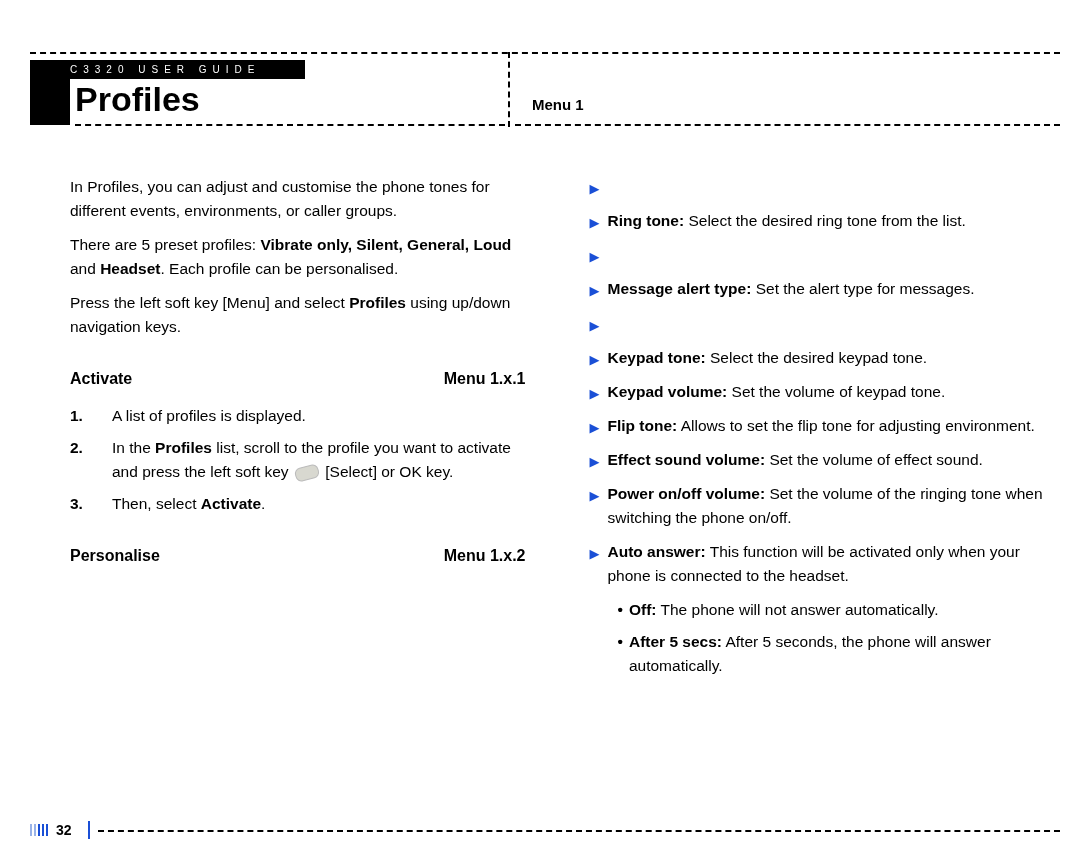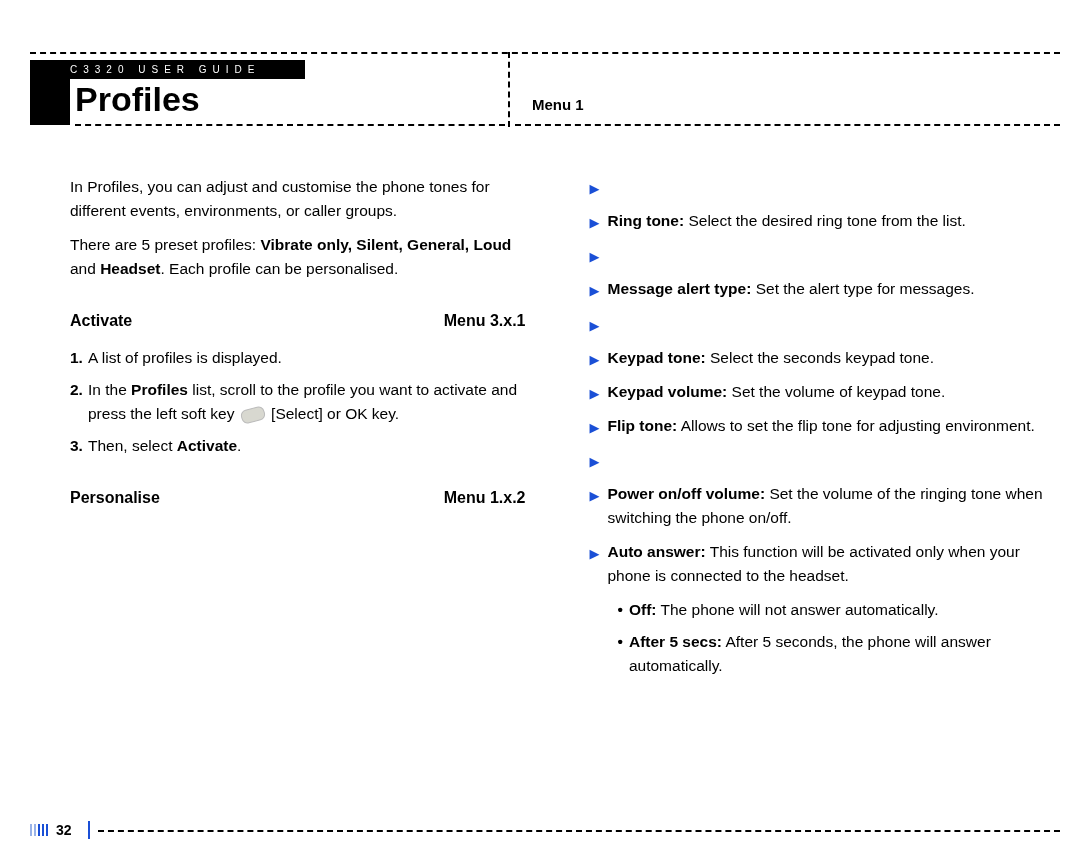--- a/index.html
+++ b/index.html
@@ -100,21 +100,21 @@
     font-weight: bold;
     margin-top: 28px;
     margin-bottom: 12px;
     font-size: 16px;
   }
   .num-item {
     display: flex;
     margin-bottom: 8px;
   }
   .num-item .num { font-weight: bold; min-width: 18px; }
-  .num-item .txt { flex: 1; }
+  .num-item .txt { flex: 1; margin-left: 24px; }
   .bullet-item {
     display: flex;
     margin-bottom: 10px;
   }
   .arrow {
     color: #1a4fd6;
     font-size: 13px;
     margin-right: 8px;
     margin-top: 4px;
   }
@@ -193,24 +193,27 @@
   <div class="columns">
 
     <div class="col">
 
       <div class="para">In Profiles, you can adjust and customise the phone tones for different events, environments, or caller groups.</div>
 
       <div class="para">
         <span>There are 5 preset profiles: </span><b>Vibrate only, Silent, General, Loud</b><span> and </span><b>Headset</b><span>. Each profile can be personalised.</span>
       </div>
 
+      <div class="para">
+        <span>Press the left soft key [Menu] and select </span><b>Profiles</b><span> using up/down navigation keys.</span>
+      </div>
 
       <div class="section-row">
         <span>Activate</span>
-        <span>Menu 3.x.1</span>
+        <span>Menu 1.x.1</span>
       </div>
 
       <div class="num-item">
         <span class="num">1.</span>
         <span class="txt">A list of profiles is displayed.</span>
       </div>
 
       <div class="num-item">
         <span class="num">2.</span>
         <span class="txt">
@@ -247,32 +250,33 @@
       </div>
       <div class="bullet-item">
         <span class="arrow">▶</span>
         <span><b>Message alert type:</b><span> Set the alert type for messages.</span></span>
       </div>
       <div class="bullet-item">
         <span class="arrow">▶</span>
       </div>
       <div class="bullet-item">
         <span class="arrow">▶</span>
-        <span><b>Keypad tone:</b><span> Select the seconds keypad tone.</span></span>
+        <span><b>Keypad tone:</b><span> Select the desired keypad tone.</span></span>
       </div>
       <div class="bullet-item">
         <span class="arrow">▶</span>
         <span><b>Keypad volume:</b><span> Set the volume of keypad tone.</span></span>
       </div>
       <div class="bullet-item">
         <span class="arrow">▶</span>
         <span><b>Flip tone:</b><span> Allows to set the flip tone for adjusting environment.</span></span>
       </div>
       <div class="bullet-item">
         <span class="arrow">▶</span>
+        <span><b>Effect sound volume:</b><span> Set the volume of effect sound.</span></span>
       </div>
       <div class="bullet-item">
         <span class="arrow">▶</span>
         <span><b>Power on/off volume:</b><span> Set the volume of the ringing tone when switching the phone on/off.</span></span>
       </div>
       <div class="bullet-item">
         <span class="arrow">▶</span>
         <span><b>Auto answer:</b><span> This function will be activated only when your phone is connected to the headset.</span></span>
       </div>
 

